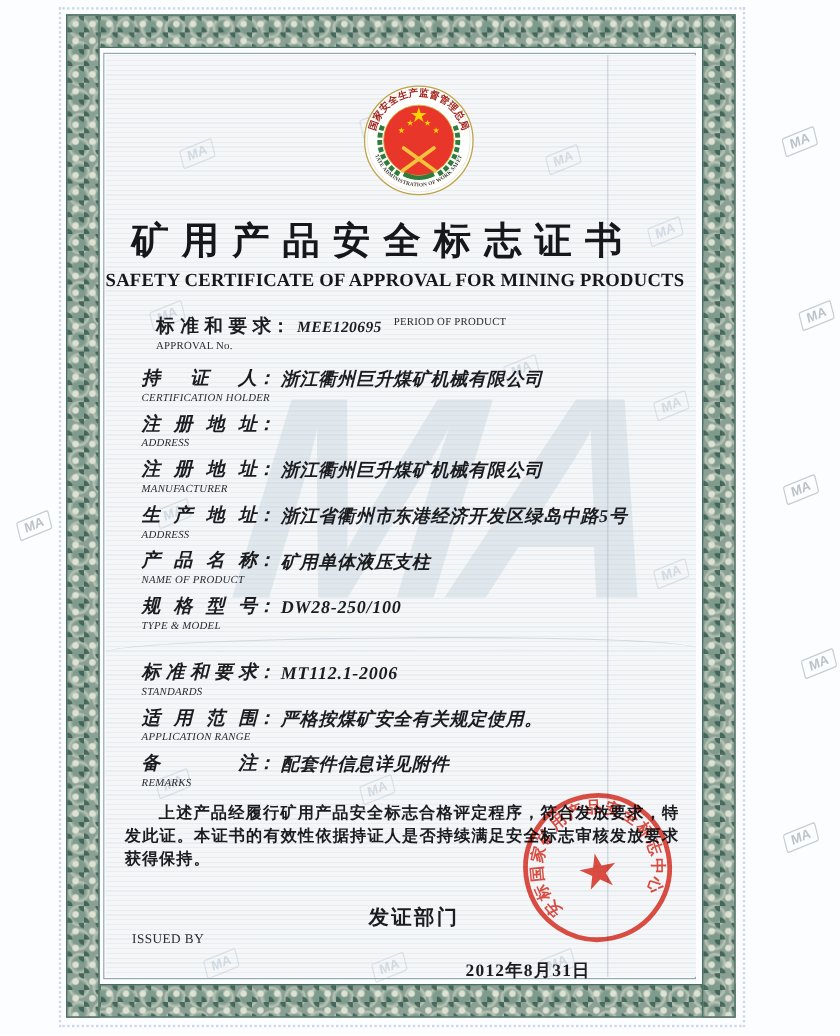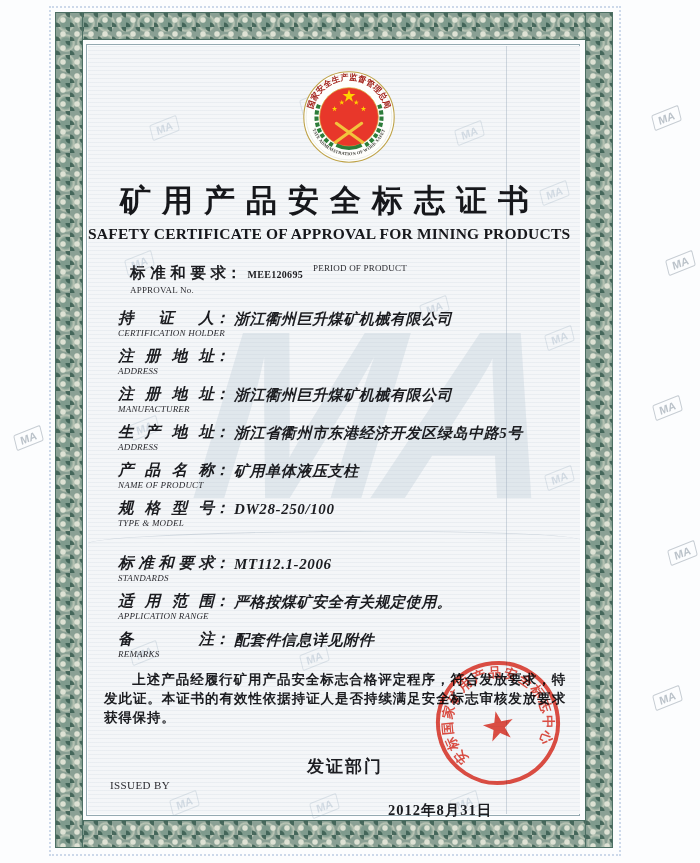--- a/index.html
+++ b/index.html
@@ -39,33 +39,33 @@
       transform:rotate(-22deg) skewX(-8deg);pointer-events:none;}
   .wm.outer{color:rgba(122,136,150,0.5);border-color:rgba(122,136,150,0.42);}
   .wm-big{position:absolute;left:198px;top:295px;font-family:"Liberation Sans","DejaVu Sans",sans-serif;
       font-weight:bold;font-style:italic;font-size:240px;line-height:240px;letter-spacing:-14px;
       color:rgba(184,198,212,0.32);transform:skewX(-6deg);pointer-events:none;}
 
   
   .content{position:absolute;left:88px;top:46px;width:492px;height:768px;}
   .emblem-wrap{text-align:center;margin-top:24px;margin-left:30px;height:94px;}
   .emblem{width:94px;height:94px;}
-  .title{margin-top:16px;text-align:left;margin-right:40px;font-size:31px;font-weight:bold;
-         letter-spacing:11px;text-indent:11px;color:#16171b;white-space:nowrap;padding-left:21px;}
+  .title{margin-top:16px;text-align:center;margin-right:40px;font-size:31px;font-weight:bold;
+         letter-spacing:11px;text-indent:11px;color:#16171b;white-space:nowrap;}
   .subtitle{margin-top:3px;text-align:center;margin-right:18px;font-size:15.5px;font-weight:bold;
             letter-spacing:0.2px;color:#16171b;white-space:nowrap;}
 
   .zh{display:inline-block;width:96px;font-size:15.5px;font-weight:bold;line-height:20px;
       text-align:justify;text-align-last:justify;vertical-align:top;}
   .colon{font-size:15.5px;font-weight:bold;line-height:20px;}
   .en{font-size:9px;line-height:11px;letter-spacing:0.2px;color:#2b2b30;white-space:nowrap;}
 
   .approval{display:flex;margin-top:20px;padding-left:42px;}
   .ap-group .ap-line{line-height:20px;white-space:nowrap;}
-  .ap-val{font-size:10px;font-weight:600;margin-left:6px;letter-spacing:0.3px;}
+  .ap-val{font-size:13px;font-weight:600;margin-left:6px;letter-spacing:0.3px;font-style:italic;}
   .ap-group.g2{margin-left:10px;}
   .ap-group.g2 .ap-val{margin-left:14px;}
 
   .fields{margin-top:12px;padding-left:30px;font-style:italic;}
   .frow{display:flex;margin-bottom:7px;}
   .frow .lbl{width:116px;flex:none;}
   .frow .val{font-size:15px;font-weight:600;line-height:20px;letter-spacing:0.6px;padding-top:1px;}
   .fields.standards{margin-top:24px;}
 
   .statement{margin-top:10px;padding:0 14px 0 16px;font-size:13.5px;font-weight:600;line-height:19px;

